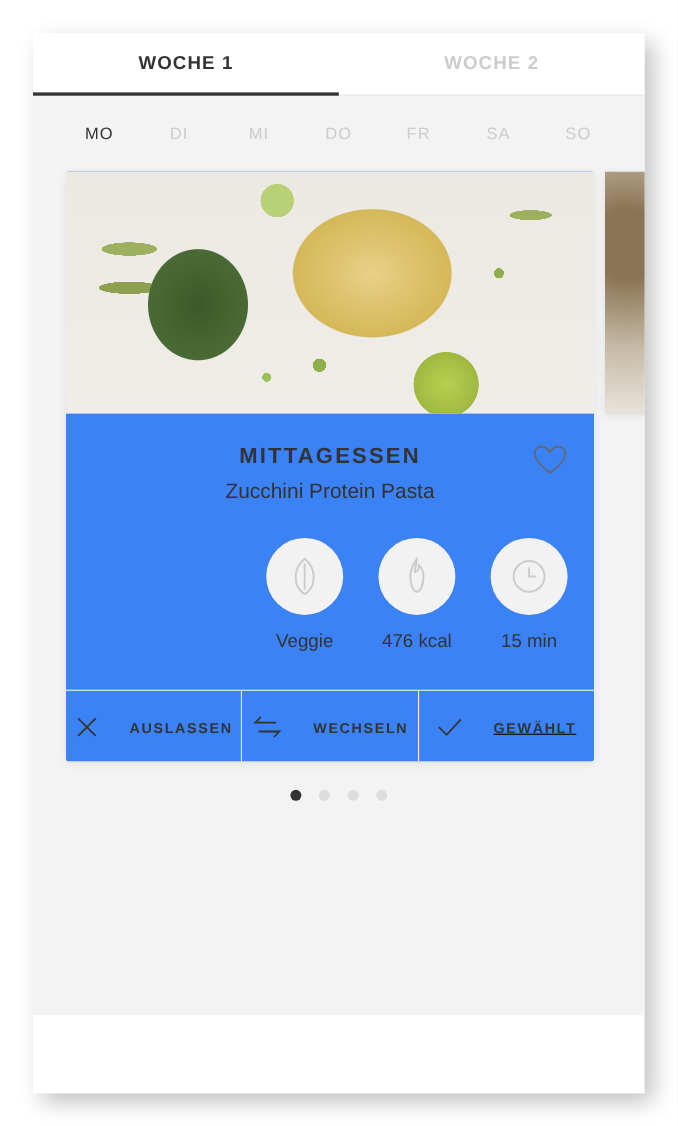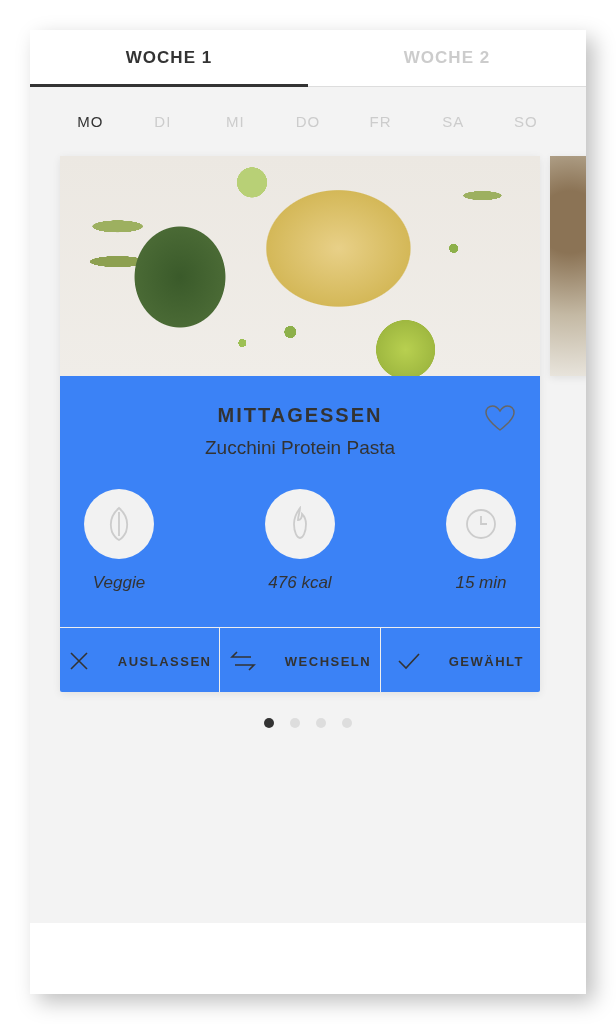--- a/index.html
+++ b/index.html
@@ -156,24 +156,23 @@
     }
     .meal-name {
       text-align: center;
       font-size: 19px;
       font-weight: 300;
       color: #333;
       margin-bottom: 30px;
     }
     .stats-row {
       display: flex;
-      justify-content: space-between;
+      justify-content: flex-end;
       gap: 32px;
       margin-bottom: 10px;
-      font-style: italic;
     }
     .stat {
       display: flex;
       flex-direction: column;
       align-items: center;
       gap: 14px;
     }
     .stat-icon {
       width: 70px;
       height: 70px;
@@ -196,21 +195,21 @@
       flex: 1;
       display: flex;
       flex-direction: row;
       align-items: center;
       justify-content: center;
       padding: 22px 0 20px;
       gap: 28px;
       cursor: pointer;
       border-right: 1px solid #eee;
     }
-    .action-btn:last-child { border-right: none; }
+    .action-btn:last-child { border-right: none; text-decoration: underline; }
     .action-label {
       font-size: 13px;
       font-weight: 700;
       letter-spacing: 1.5px;
       color: #333;
     }
     .page-dots {
       display: flex;
       justify-content: center;
       gap: 16px;

